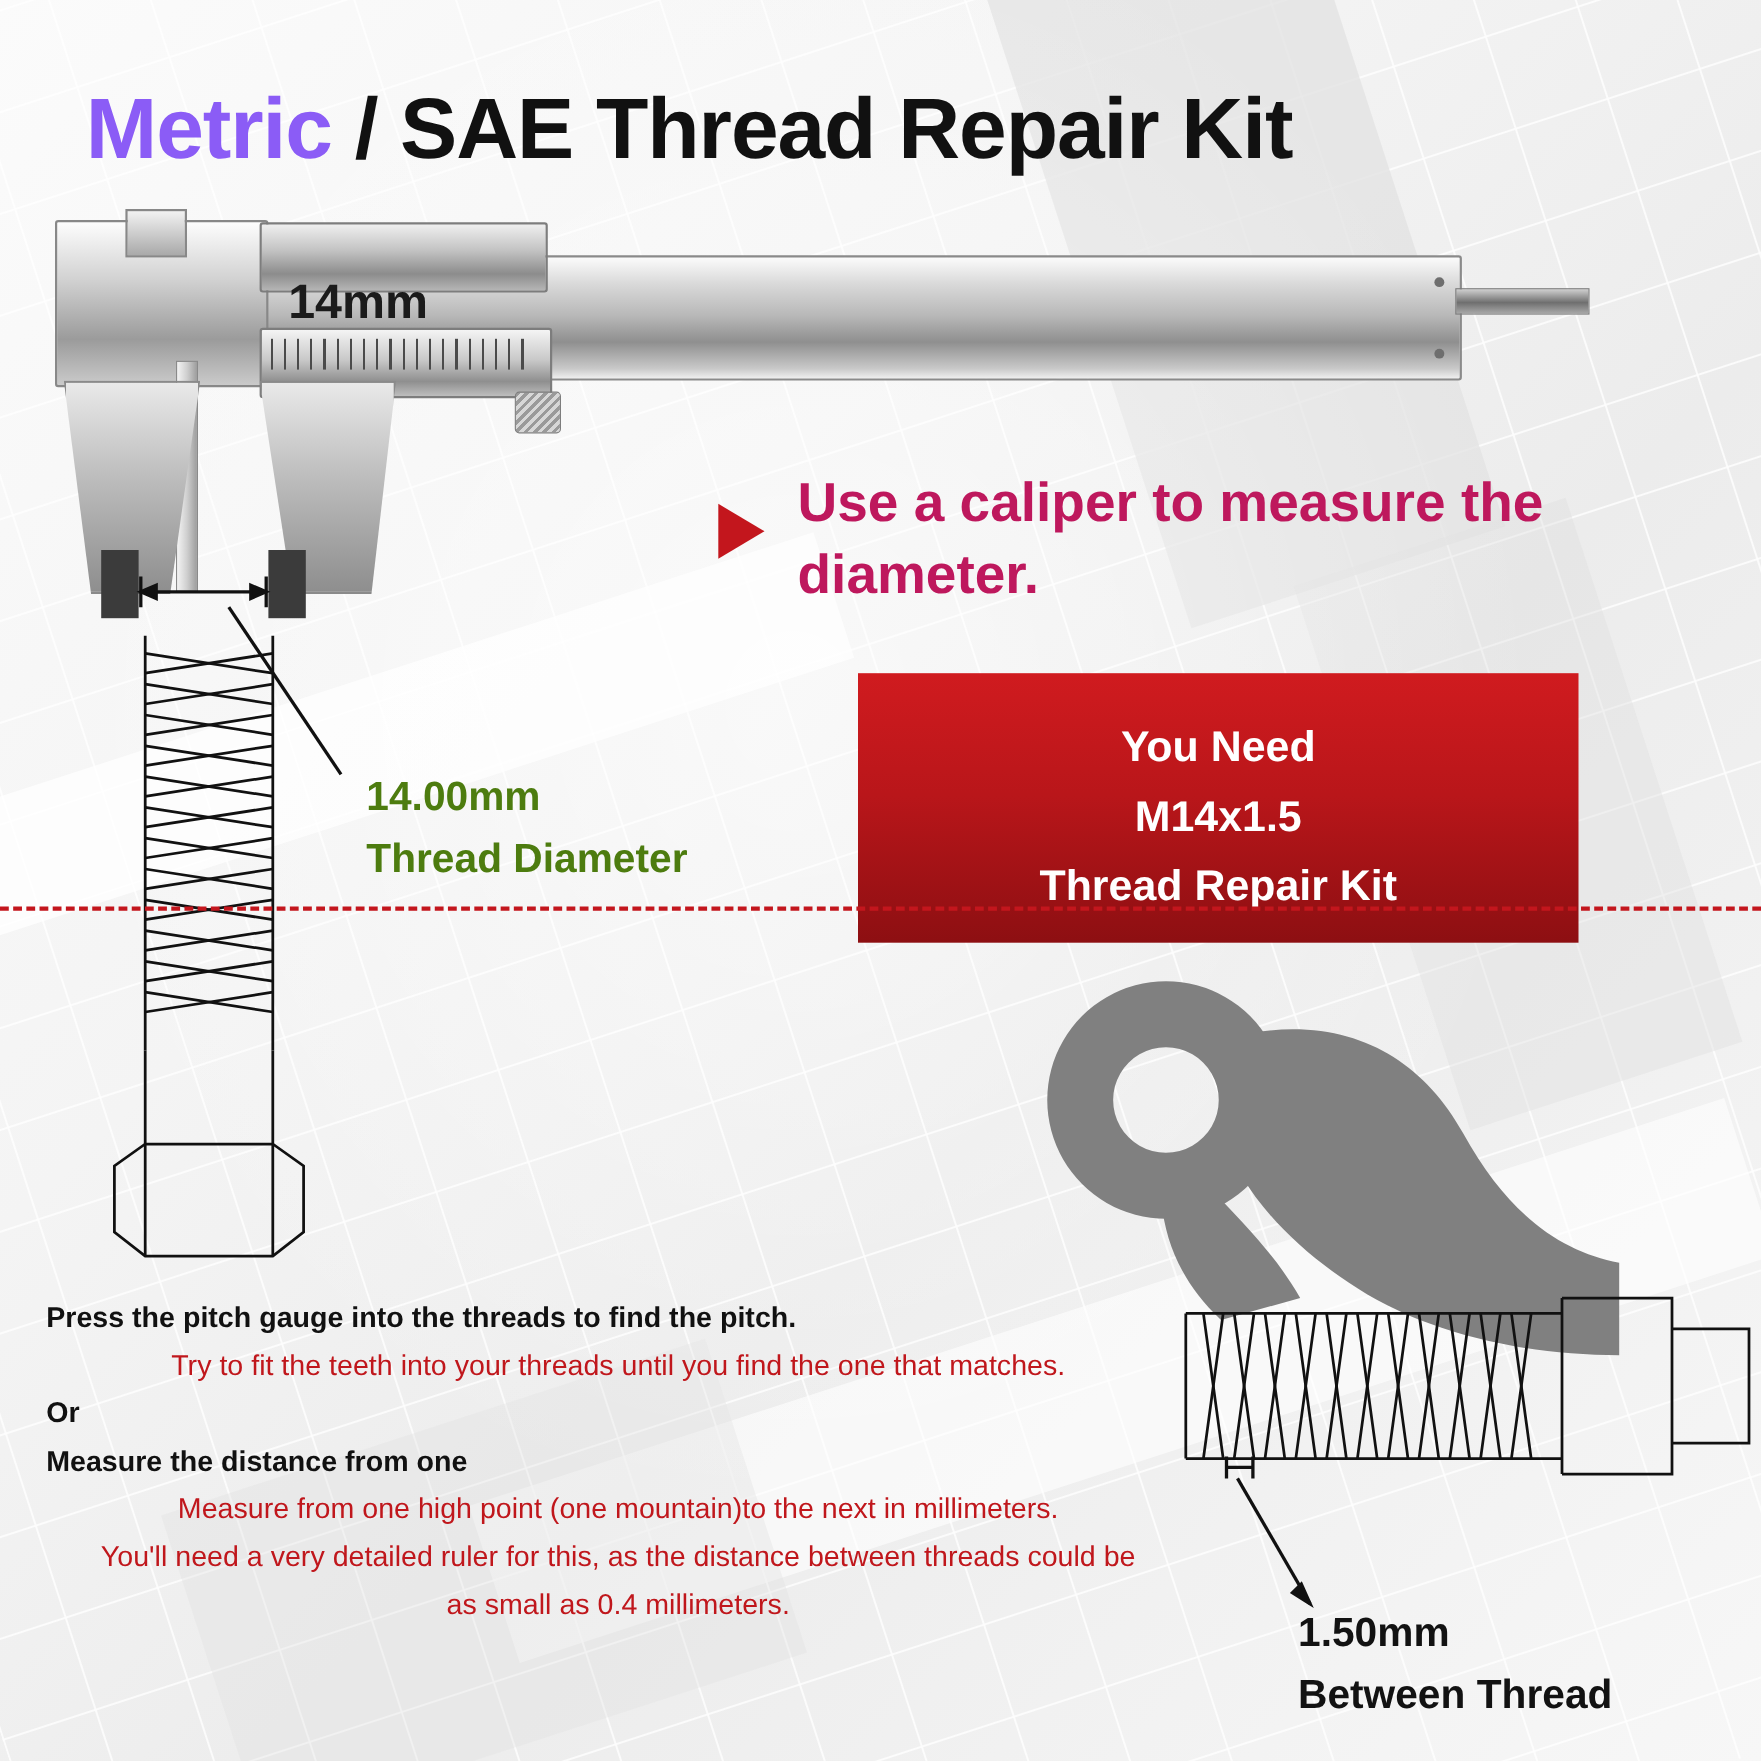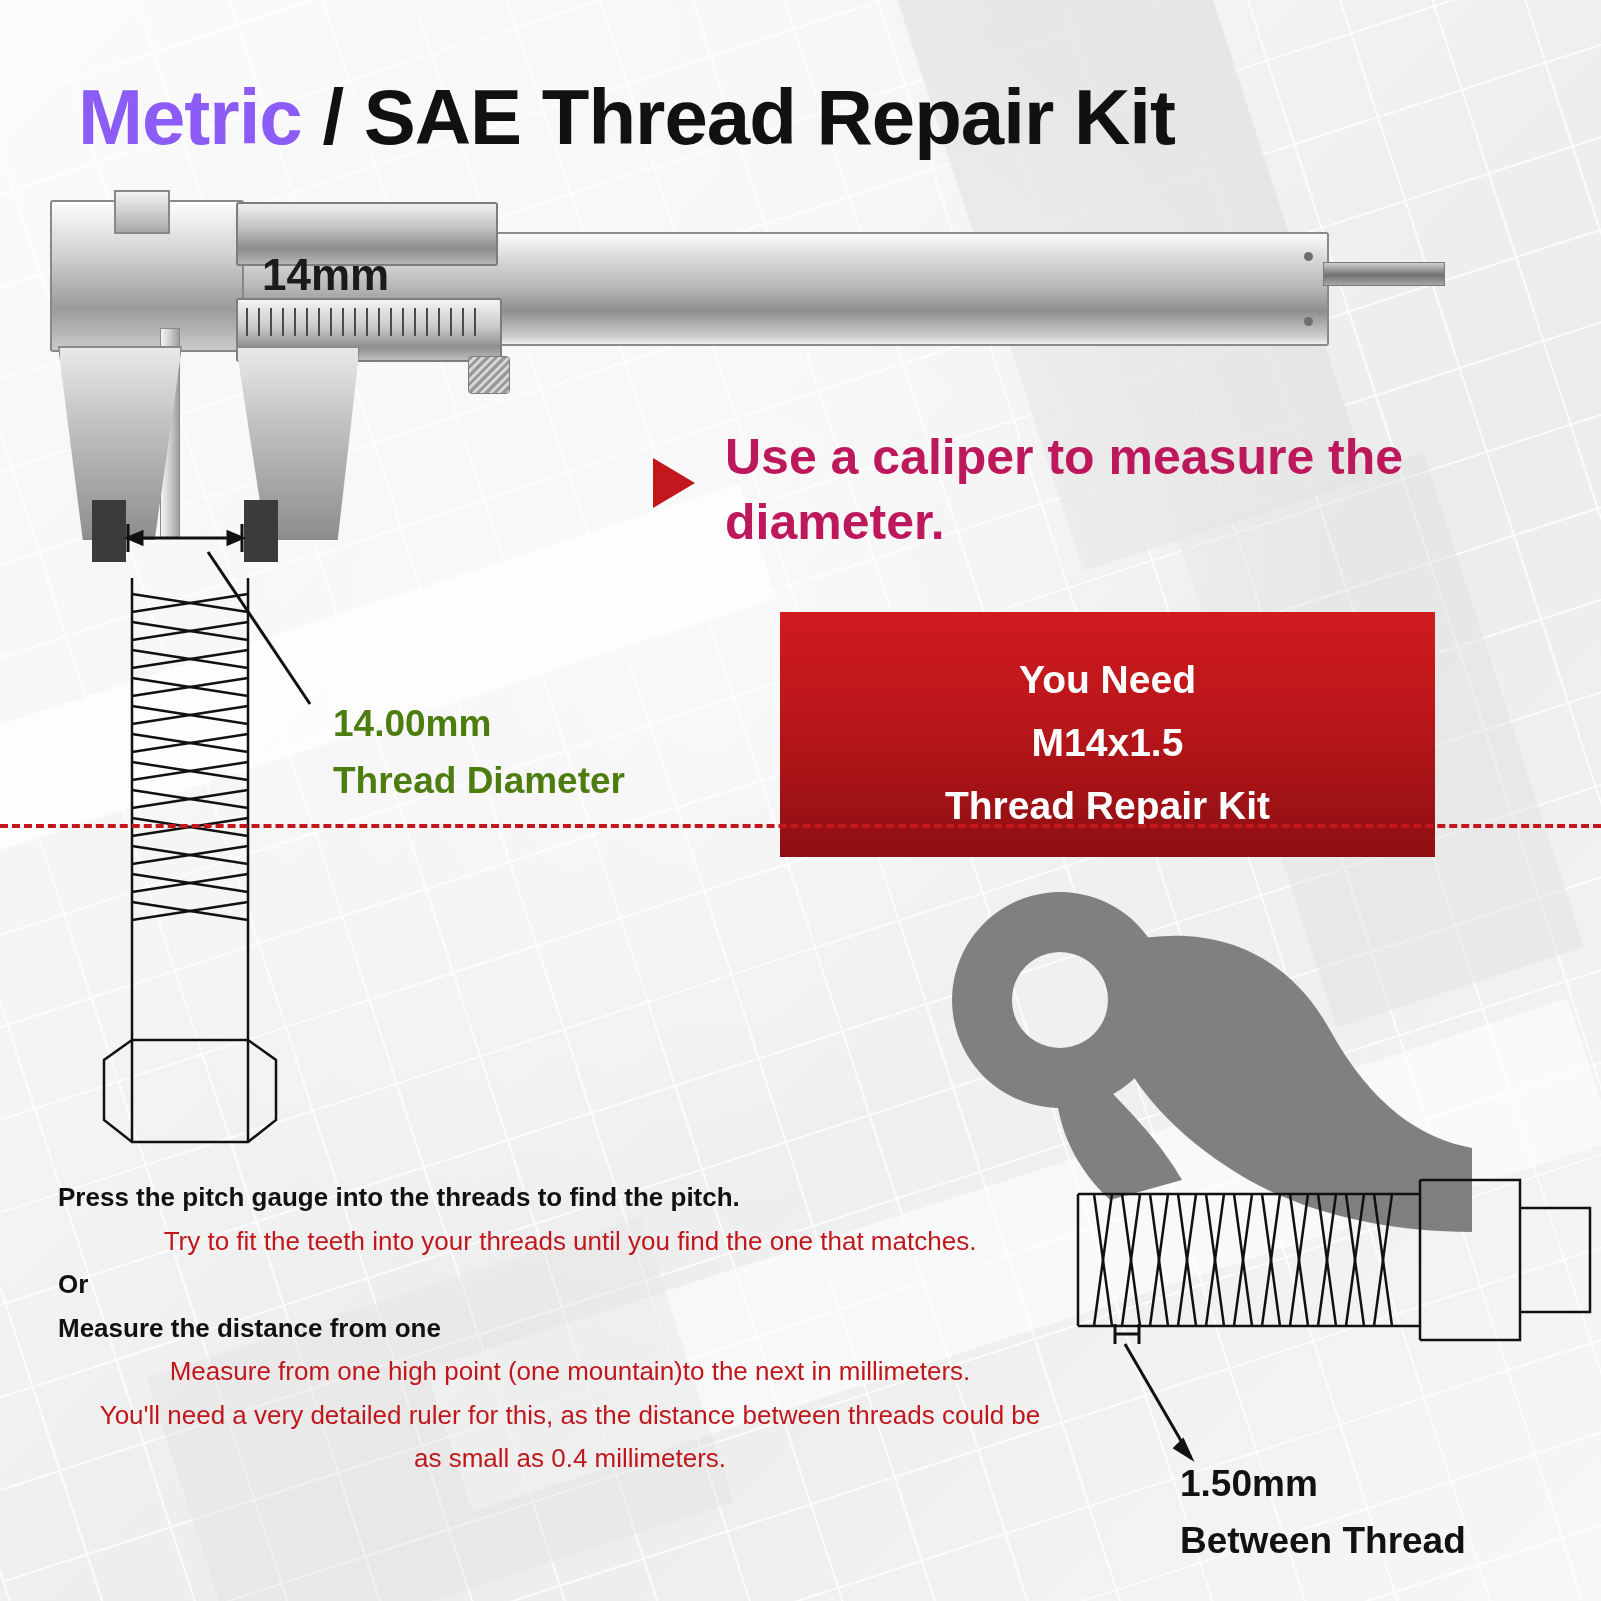--- a/index.html
+++ b/index.html
@@ -268,21 +268,21 @@
   }
 
   
   #notes {
     position: absolute;
     left: 42px;
     top: 1180px;
     width: 1040px;
   }
   #notes p {
-    margin: 0 0 9px 16px;
+    margin: 0 0 9px 0;
     font-size: 26px;
     line-height: 1.33;
     font-weight: bold;
   }
   #notes p.black { color: #111111; }
   #notes p.red { color: #c0171c; font-weight: normal; text-align: center; }
 
   
   .gauge {
     position: absolute;

